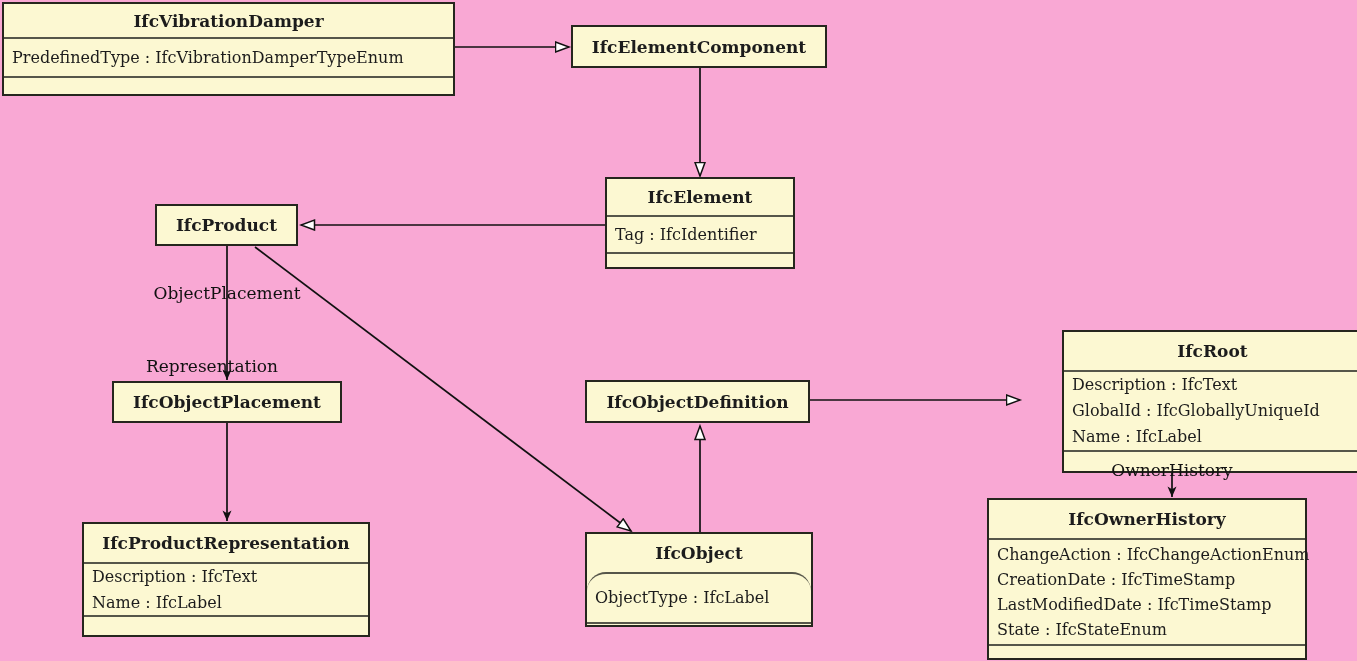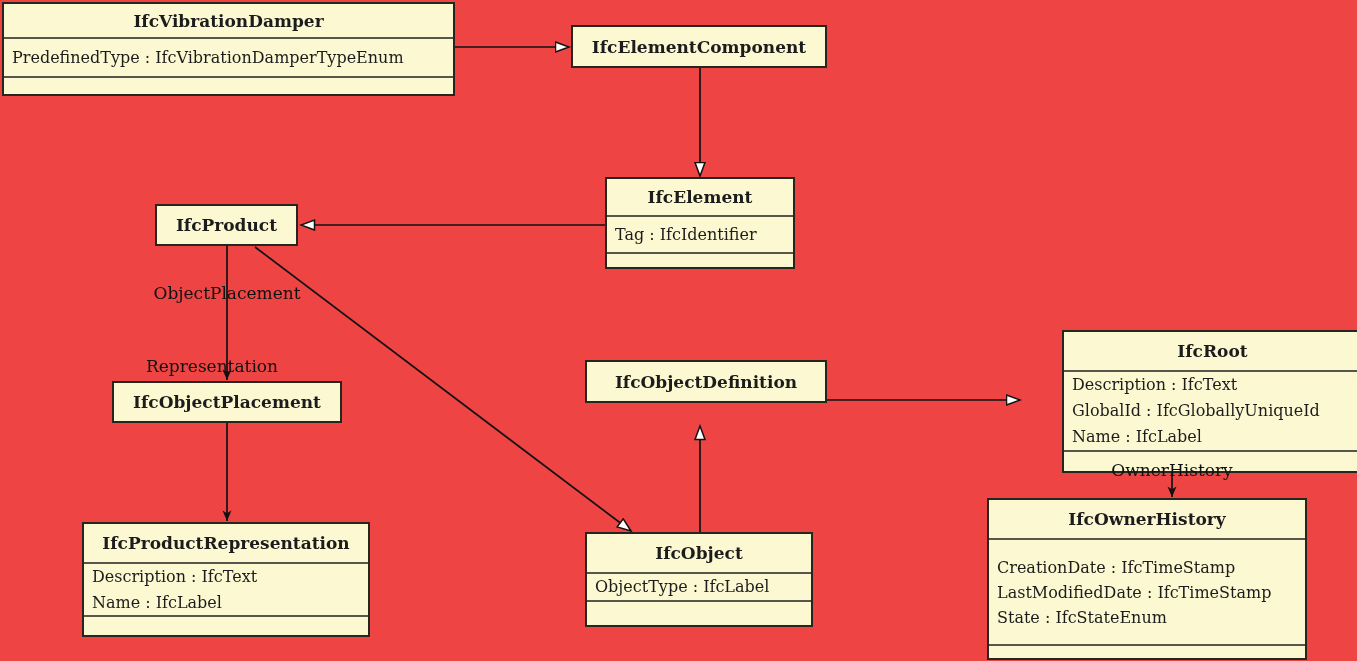--- a/index.html
+++ b/index.html
@@ -1,20 +1,20 @@
 <!DOCTYPE html>
 <html><head>
 <meta charset="utf-8">
 <style>
   html, body { margin: 0; padding: 0; background: #ffffff; }
   .diagram {
     position: relative;
     width: 1357px;
     height: 661px;
-    background: #ef4444;
+    background: #f9a8d4;
     font-family: "DejaVu Serif", serif;
     color: #1c1c1c;
     overflow: hidden;
   }
   svg.edges {
     position: absolute;
     left: 0; top: 0;
     width: 1357px; height: 661px;
     z-index: 0;
     pointer-events: none;
@@ -123,45 +123,46 @@
 
   <div class="cls" style="left:82px; top:522px; width:288px; height:115px;">
     <div class="cls-title" style="height:38px;">IfcProductRepresentation</div>
     <div class="cls-attrs" style="height:53px;">
       <div class="attr">Description : IfcText</div>
       <div class="attr">Name : IfcLabel</div>
     </div>
     <div class="cls-empty"></div>
   </div>
 
-  <div class="cls single" style="left:585px; top:360px; width:242px; height:43px;justify-content:center;">
+  <div class="cls single" style="left:585px; top:380px; width:225px; height:43px;justify-content:center;">
     <div class="cls-title">IfcObjectDefinition</div>
   </div>
 
   <div class="cls" style="left:585px; top:532px; width:228px; height:95px;">
     <div class="cls-title" style="height:38px;">IfcObject</div>
-    <div class="cls-attrs" style="height:28px;">
+    <div class="cls-attrs" style="height:50px;border-radius:19px;">
       <div class="attr">ObjectType : IfcLabel</div>
     </div>
     <div class="cls-empty"></div>
   </div>
 
   <div class="cls" style="left:1022px; top:330px; width:301px; height:143px;margin-left:40px;">
     <div class="cls-title" style="height:38px;">IfcRoot</div>
     <div class="cls-attrs" style="height:80px;">
       <div class="attr">Description : IfcText</div>
       <div class="attr">GlobalId : IfcGloballyUniqueId</div>
       <div class="attr">Name : IfcLabel</div>
     </div>
     <div class="cls-empty"></div>
   </div>
 
   <div class="cls" style="left:987px; top:498px; width:320px; height:162px;">
     <div class="cls-title" style="height:38px;">IfcOwnerHistory</div>
     <div class="cls-attrs" style="height:106px;">
+      <div class="attr" style="line-height:25px;">ChangeAction : IfcChangeActionEnum</div>
       <div class="attr" style="line-height:25px;">CreationDate : IfcTimeStamp</div>
       <div class="attr" style="line-height:25px;">LastModifiedDate : IfcTimeStamp</div>
       <div class="attr" style="line-height:25px;">State : IfcStateEnum</div>
     </div>
     <div class="cls-empty"></div>
   </div>
 
   <div class="edge-label" style="left:227px; top:283px;">ObjectPlacement</div>
   <div class="edge-label" style="left:212px; top:356px;">Representation</div>
   <div class="edge-label" style="left:1172px; top:460px;">OwnerHistory</div>

